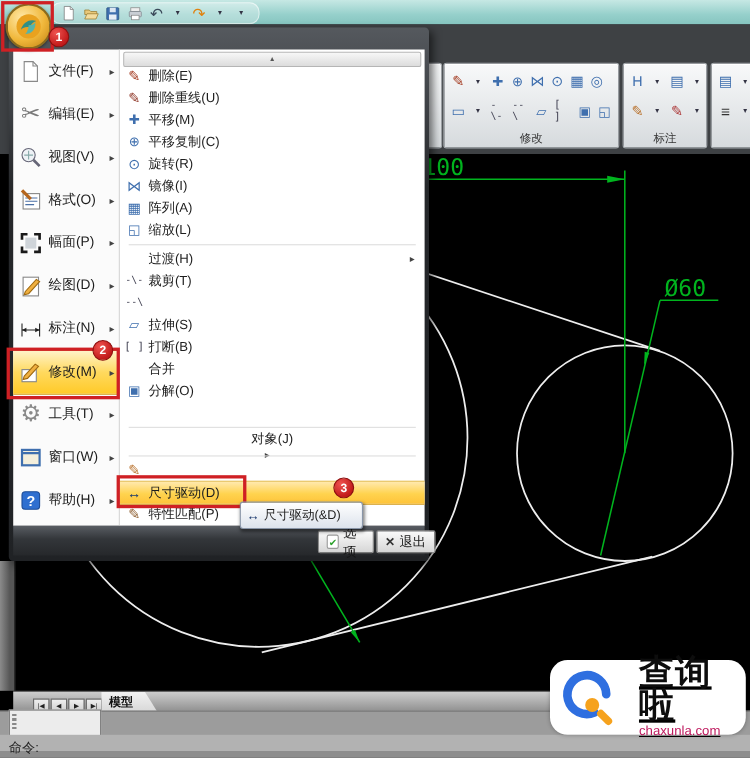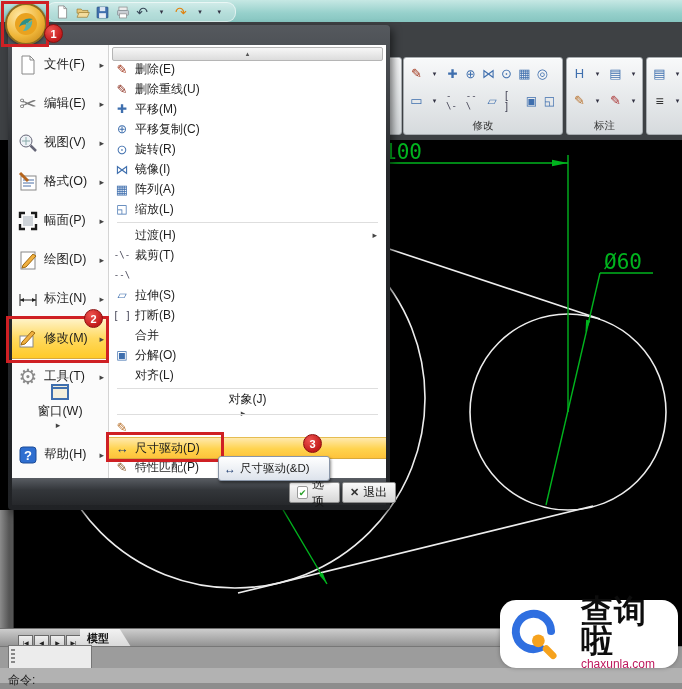--- a/index.html
+++ b/index.html
@@ -26,21 +26,21 @@
     background:linear-gradient(#f8f9fa,#e4e7e9 60%,#d6dadd);box-shadow:inset 0 1px 0 #fff;}
   .panel .rows{position:absolute;left:0;top:2px;right:0;height:54px;display:flex;flex-direction:column;justify-content:space-around;}
   .icon-row{display:flex;align-items:center;justify-content:flex-start;gap:5px;padding:0 6px;}
   .icon-row .ic{display:inline-flex;align-items:center;justify-content:center;min-width:13px;height:15px;}
   .panel-label{position:absolute;left:0;bottom:1px;width:100%;text-align:center;font-size:10.5px;color:#333;margin-top:14px;}
   
   .canvas{left:0;top:140px;width:682px;height:488px;background:#000;}
   .vscroll{left:0;top:510px;width:13px;height:118px;z-index:2;
     background:linear-gradient(90deg,#8b8b8b,#555 70%);border-right:1px solid #333;}
   
-  .tabbar{left:0;top:628px;width:642px;height:18px;background:linear-gradient(#cdcdcd,#8f8f8f);border-top:1px solid #6e6e6e;}
+  .tabbar{left:12px;top:628px;width:642px;height:18px;background:linear-gradient(#cdcdcd,#8f8f8f);border-top:1px solid #6e6e6e;}
   .navbtn{display:inline-flex;align-items:center;justify-content:center;width:13px;height:13px;margin-right:1px;
     background:linear-gradient(#efefef,#c8c8c8);border:1px solid #6a6a6a;font-size:6px;color:#222;}
   .navwrap{position:absolute;left:18px;top:2px;}
   .modeltab{position:absolute;left:80px;top:0px;width:44px;height:18px;background:linear-gradient(#f2f2f2,#d8d8d8);
     clip-path:polygon(0 0,78% 0,100% 100%,0 100%);display:flex;align-items:center;
     font-size:11px;font-weight:bold;color:#111;padding-left:7px;}
   .histrow{left:0;top:646px;width:682px;height:22px;background:#9c9c9c;border-top:1px solid #777;}
   .histbox{position:absolute;left:8px;top:-2px;width:82px;height:24px;background:#ececec;border:1px solid #767676;}
   .grip{position:absolute;left:2px;top:3px;width:4px;height:16px;
     background:repeating-linear-gradient(#888 0 2px,transparent 2px 4px);}
@@ -76,21 +76,21 @@
   .badge{position:absolute;width:17px;height:17px;border-radius:50%;z-index:41;
     background:radial-gradient(circle at 35% 30%,#ef5350,#c21b1b 70%);border:1px solid #8c0f0f;
     color:#fff;font-size:11px;font-weight:bold;display:flex;align-items:center;justify-content:center;}
   
   .tooltip{left:218px;top:456px;width:100px;height:23px;z-index:45;border:1px solid #8a96a8;border-radius:3px;
     background:linear-gradient(#ffffff,#dde3ec);box-shadow:1px 2px 3px rgba(0,0,0,.45);
     display:flex;align-items:center;gap:4px;padding:0 5px;font-size:11.5px;color:#222;}
   
   .wm{left:500px;top:600px;width:178px;height:68px;background:#fff;border-radius:16px;z-index:25;
     box-shadow:0 0 4px rgba(0,0,0,.3);display:flex;align-items:center;}
-  .wm .txt{margin-left:18px;}
+  .wm .txt{margin-left:18px;text-decoration:underline;}
   .wm .brand{font-size:32px;font-weight:bold;color:#0d0d0d;letter-spacing:1px;line-height:30px;font-family:"Liberation Serif",serif;}
   .wm .dom{font-size:12px;color:#be185d;line-height:17px;}
   .mono{font-family:"DejaVu Sans Mono",monospace;}
 </style>
 </head>
 <body>
 
 <div class="screen">
 
   <div class="abs titlebar">
@@ -316,21 +316,21 @@
             </svg>
           </span>
           <span class="llab">修改(M)</span>
           <span class="larr">▸</span>
         </div>
         <div class="lmi" style="top: 312px;">
           <span class="ic licon" style="color: rgb(138, 138, 138); font-size: 21px;">⚙</span>
           <span class="llab">工具(T)</span>
           <span class="larr">▸</span>
         </div>
-        <div class="lmi" style="top: 336px; flex-direction: column;">
+        <div class="lmi" style="top: 351px;">
           <span class="ic licon">
             <svg width="22" height="22" viewBox="0 0 22 22">
               <rect x="3" y="4" width="16" height="14" fill="#f4efdc" stroke="#3f6fae" stroke-width="2"></rect>
               <path d="M3 7h16" stroke="#3f6fae" stroke-width="2"></path>
             </svg>
           </span>
           <span class="llab">窗口(W)</span>
           <span class="larr">▸</span>
         </div>
         <div class="lmi" style="top: 390px;">
@@ -399,24 +399,20 @@
           <span class="ic sicon" style="color: rgb(68, 68, 85); font-size: 10px; font-family: &quot;DejaVu Sans Mono&quot;, monospace;">[ ]</span>
           <span class="slab">打断(B)</span>
         </div>
         <div class="smi" style="top: 280px;">
           <span class="sicon"></span>
           <span class="slab">合并</span>
         </div>
         <div class="smi" style="top: 300px;">
           <span class="ic sicon" style="color: rgb(63, 111, 174); font-size: 12px;">▣</span>
           <span class="slab">分解(O)</span>
-        </div>
-        <div class="smi" style="top: 320px;">
-          <span class="sicon"></span>
-          <span class="slab">对齐(L)</span>
         </div>
         <div class="ssep" style="top: 343px;"></div>
         <div class="smi" style="top: 346px; flex-direction: column;">
           <span class="sicon"></span>
           <span class="slab">对象(J)</span>
           <span class="sarr">▸</span>
         </div>
         <div class="ssep" style="top: 369px;"></div>
         <div class="smi" style="top: 372px;">
           <span class="ic sicon" style="color: rgb(184, 112, 42); font-size: 13px;">✎</span>

